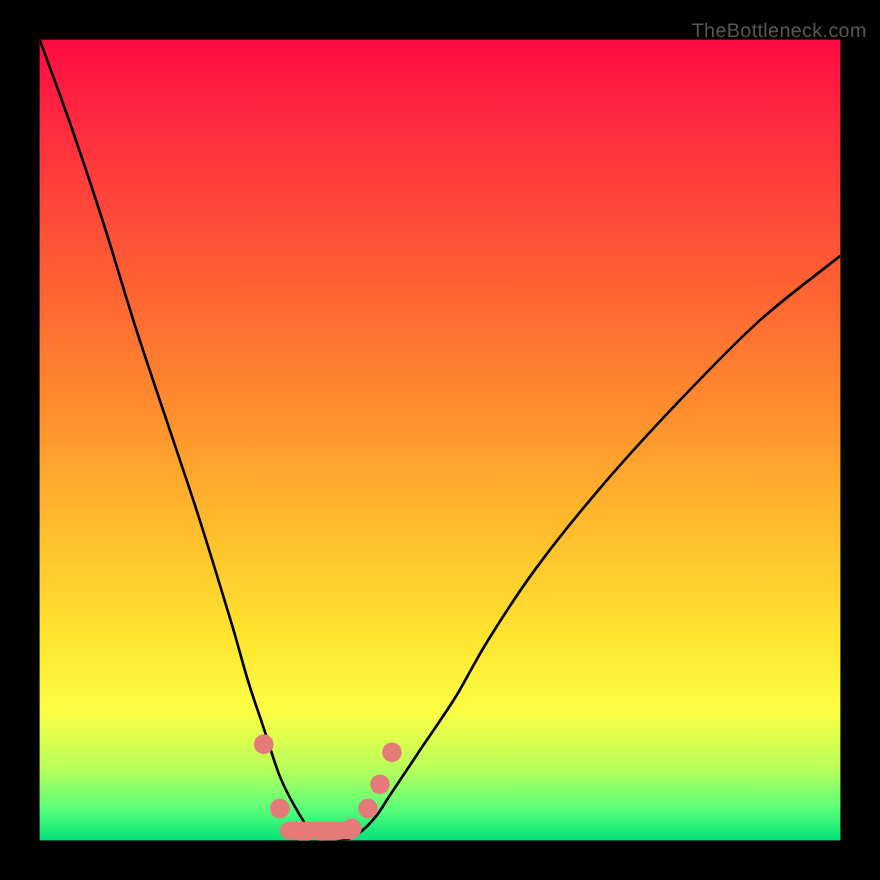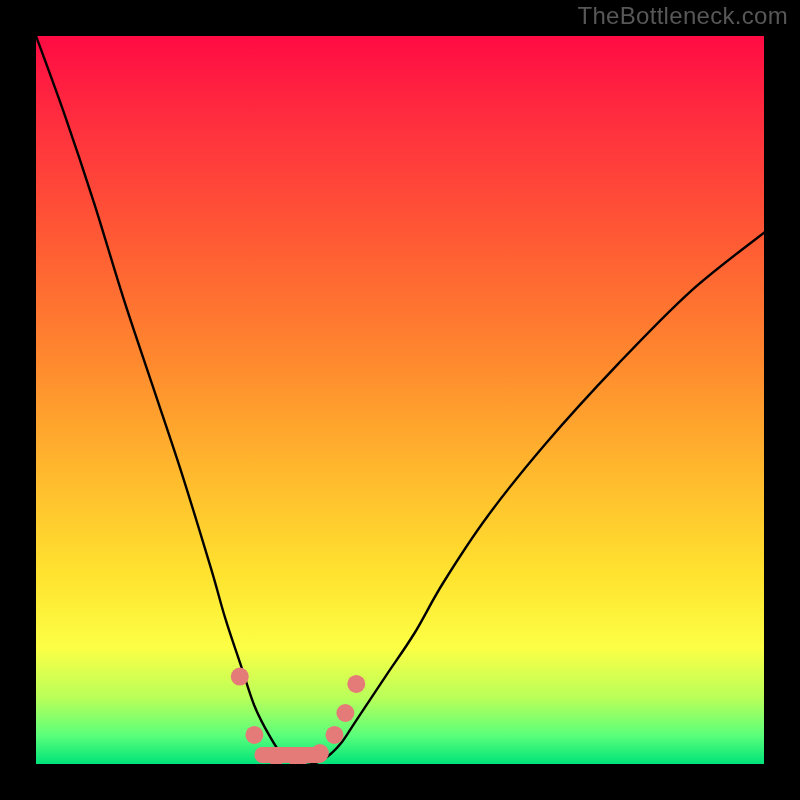--- a/index.html
+++ b/index.html
@@ -35,24 +35,24 @@
       #ffb92d 60%,
       #ffe32f 74%,
       #fcff45 84%,
       #b8ff5a 91%,
       #5cff7a 96%,
       #00e37a 100%
     );
   }
   .watermark {
     position: absolute;
-    top: 2px;
+    top: 18px;
     right: 12px;
     color: #575757;
-    font-size: 24px;
+    font-size: 18px;
     font-weight: 400;
     letter-spacing: 0.3px;
   }
   svg.curve {
     position: absolute;
     left: 0;
     top: 0;
     width: 728px;
     height: 728px;
   }

